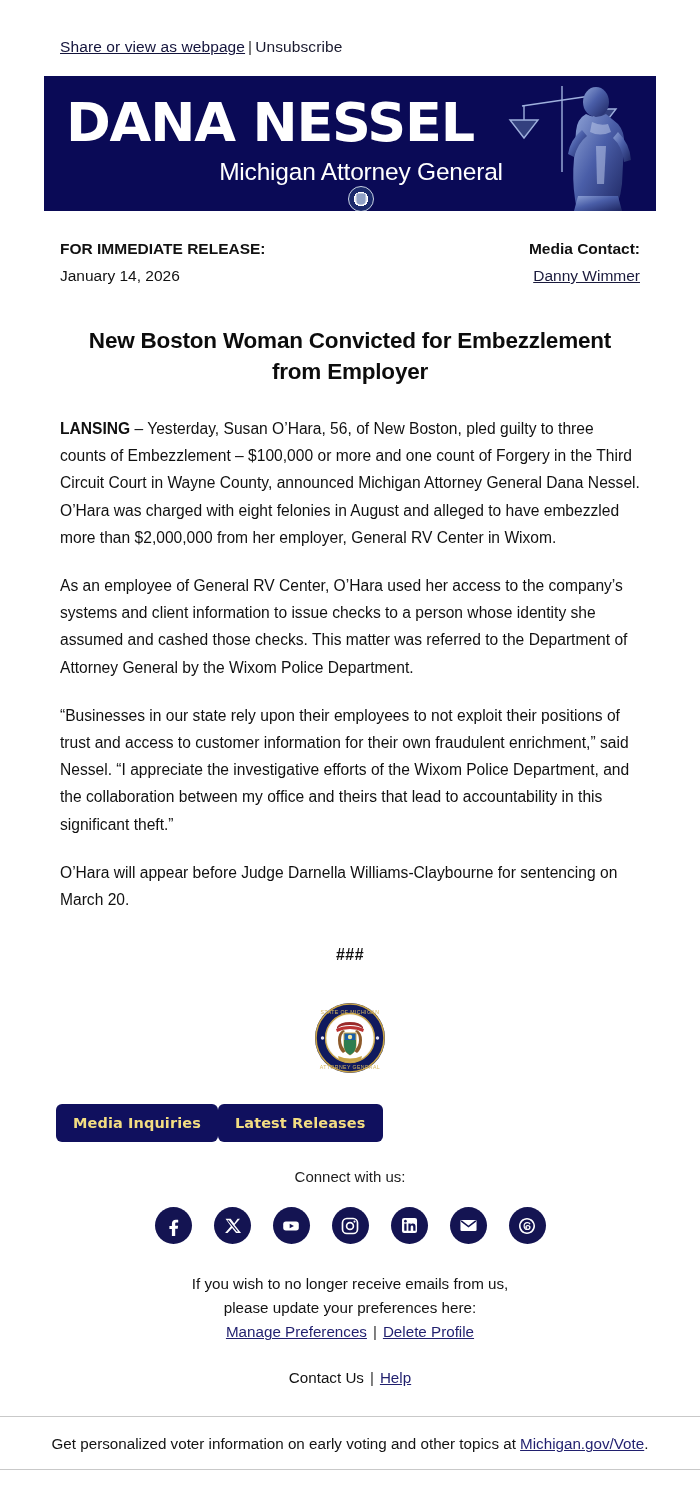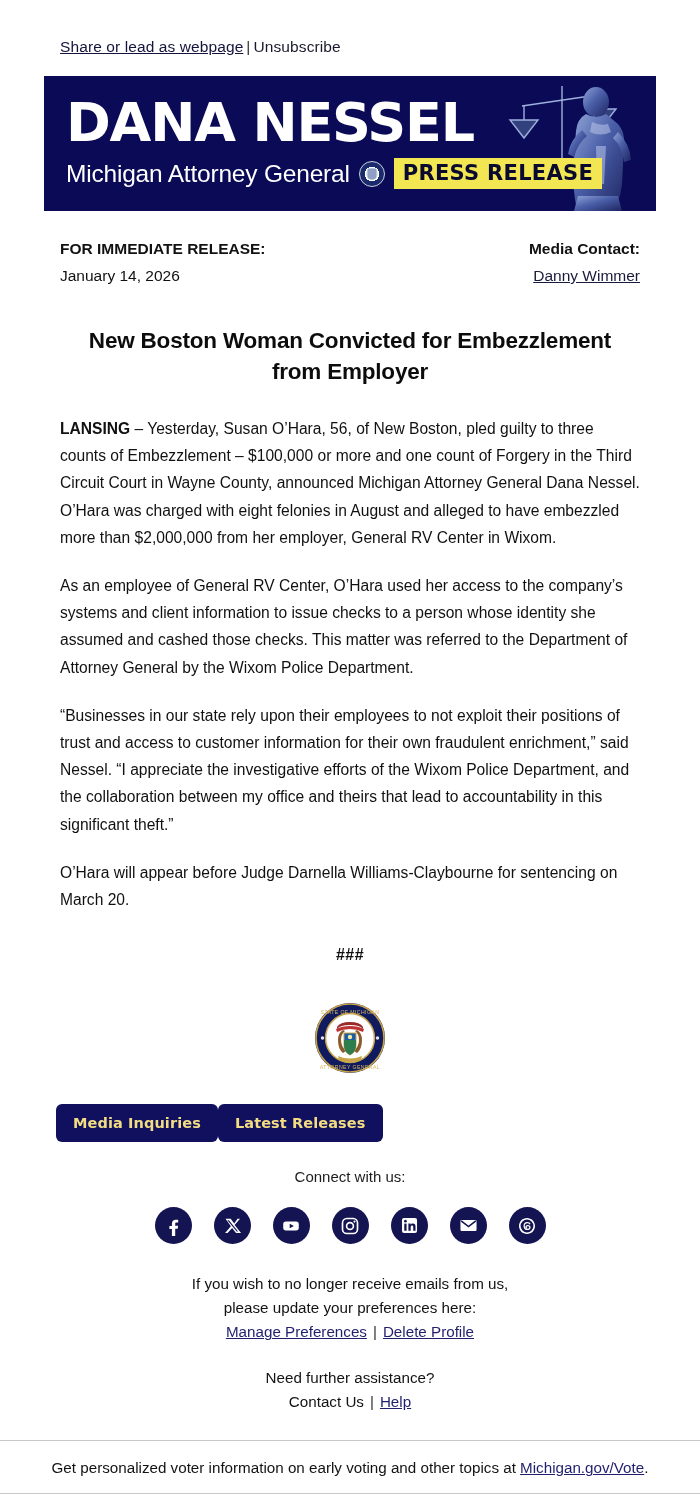--- a/index.html
+++ b/index.html
@@ -62,20 +62,21 @@
     font-weight: bold;
     color: #ffffff;
     letter-spacing: -1.2px;
     line-height: 62px;
     white-space: nowrap;
   }
   .banner-sub-row {
     display: flex;
     align-items: center;
     margin-top: 4px;
+    flex-direction: column;
   }
   .banner-sub {
     font-family: "Liberation Sans", sans-serif;
     font-size: 24.5px;
     color: #ffffff;
     letter-spacing: -.2px;
     white-space: nowrap;
     font-weight: 400;
   }
   .banner-seal {
@@ -256,21 +257,21 @@
     color: #131313;
   }
   .voter a { color:#201f6e; text-decoration: underline; }
 </style>
 </head>
 <body>
 
 <div class="page">
 
   <div class="preheader">
-    <a href="#">Share or lead as webpage</a><span class="sep">|</span><span class="plain">Unsubscribe</span>
+    <a href="#">Share or view as webpage</a><span class="sep">|</span><span class="plain">Unsubscribe</span>
   </div>
 
   <div class="banner">
     <div class="justice">
       <svg width="150" height="135" viewBox="0 0 150 135">
         <defs>
           <linearGradient id="lj" x1="0" y1="0" x2="1" y2="1">
             <stop offset="0%" stop-color="#8fa3d6"></stop>
             <stop offset="45%" stop-color="#4a5ea8"></stop>
             <stop offset="100%" stop-color="#1d2560"></stop>
@@ -405,21 +406,20 @@
     </div>
   </div>
 
   <div class="prefs">
     <div>If you wish to no longer receive emails from us,</div>
     <div>please update your preferences here:</div>
     <div><a href="#">Manage Preferences</a><span class="bar">|</span><a href="#">Delete Profile</a></div>
   </div>
 
   <div class="assist">
-    <div>Need further assistance?</div>
     <div><span>Contact Us</span><span class="bar">|</span><a href="#">Help</a></div>
   </div>
 
   <div class="voter">
     <span>Get personalized voter information on early voting and other topics at </span><a href="#">Michigan.gov/Vote</a><span>.</span>
   </div>
 
 </div>
 
 </body></html>

